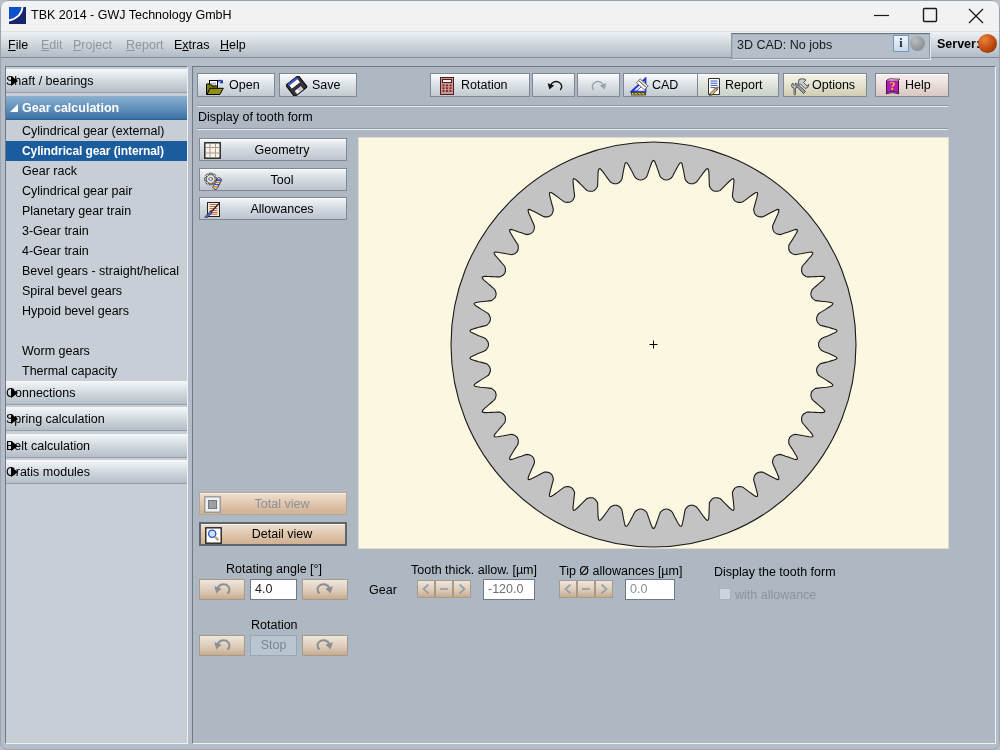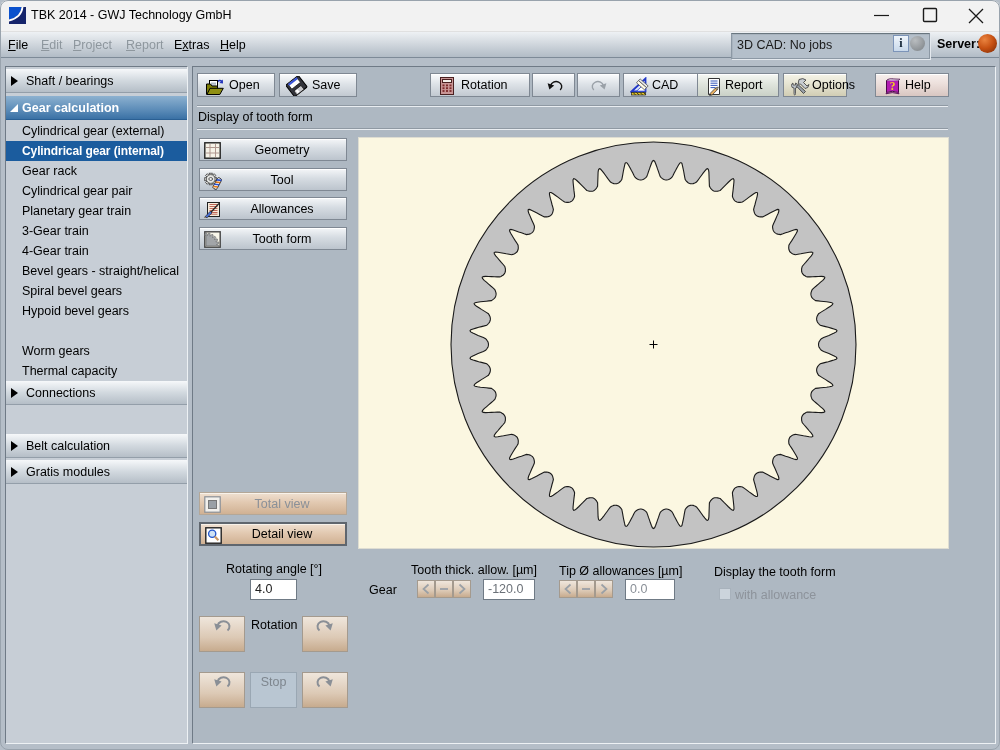--- a/index.html
+++ b/index.html
@@ -22,21 +22,21 @@
 #cadbox .txt { position:absolute; left:5px; top:3.5px; font-size:12.5px; color:#1a1a1a; }
 #infobtn { left:893px; top:35px; width:16px; height:17px; background:linear-gradient(#eff5fb,#c8d8ea); border:1px solid #7c94b8; font-size:12px; font-weight:bold; font-family:"Liberation Serif",serif; color:#123; text-align:center; line-height:15px; }
 #graydot { left:910px; top:36px; width:15px; height:15px; border-radius:50%; background:radial-gradient(circle at 35% 30%, #b9bdc0, #8d9296 70%); }
 #servertxt { left:937px; top:37px; font-size:12.5px; color:#000;font-weight:bold; }
 #orangedot { left:978px; top:34px; width:19px; height:19px; border-radius:50%; background:radial-gradient(circle at 35% 30%, #ea8440 0%, #c65012 48%, #822f08 92%); }
 
 
 #sidebar { left:5px; top:66px; width:183px; height:678px; background:#c7ced6; border:1px solid #edf1f4; border-top-color:#6f7a86; border-left-color:#6f7a86; }
 .shead { position:absolute; left:0; width:181px; height:24px; background:linear-gradient(#f6f8fa,#d2d9df 50%,#b5bec7); border-bottom:1px solid #939ea9; color:#000; font-size:12.5px; line-height:24px; }
 .shead .tri { position:absolute; left:5px; top:7px; width:0; height:0; border-left:7px solid #000; border-top:5px solid transparent; border-bottom:5px solid transparent; }
-.shead .lbl { position:absolute; left:20px; top:0;text-align:center; }
+.shead .lbl { position:absolute; left:0; top:0;text-align:center; }
 #ghead { position:absolute; left:0; top:29px; width:181px; height:24px; background:linear-gradient(#8cb1d0,#5c8cb8 60%,#3a71a5); border-bottom:1px solid #2a5f93; color:#fff; font-size:12.5px; font-weight:bold; line-height:24px; }
 #ghead .tri { position:absolute; left:4px; top:8px; width:0; height:0; border-right:8px solid #fff; border-top:8px solid transparent; }
 #ghead .lbl { position:absolute; left:16px; top:0; }
 .sitem { position:absolute; left:0; width:181px; height:20px; font-size:12.5px; line-height:20px; color:#000; padding-left:16px; }
 .sitem.sel { background:#1b5c9e; color:#fff; font-weight:bold; font-size:12px; letter-spacing:-0.1px; }
 
 
 #mainpanel { left:192px; top:66px; width:804px; height:678px; background:#aeb8c2; border:1px solid #edf1f4; border-top-color:#6f7a86; border-left-color:#6f7a86; }
 
 
@@ -55,21 +55,21 @@
 
 
 #canvas { left:165px; top:70px; width:591px; height:412px; background:#fbf7e1; border:1px solid #deddd2; }
 
 
 .vbtn { position:absolute; left:6px; width:148px; height:23px; background:linear-gradient(#efe0d1,#e2c9b1 45%,#d0b193); border:1px solid #9f9489; font-size:12.5px; box-shadow:inset 0 1px 0 #f8f2ea; }
 .vbtn .ic { position:absolute; left:4px; top:3px; }
 .vbtn .tx { position:absolute; left:18px; right:0; text-align:center; top:4px; }
 
 
-.rbtn { position:absolute; height:36px; background:linear-gradient(#efe6dc,#dcc9b5 60%,#c7ab8e); border:1px solid #a49a8e;margin-top:37px; }
+.rbtn { position:absolute; height:21px; background:linear-gradient(#efe6dc,#dcc9b5 60%,#c7ab8e); border:1px solid #a49a8e; }
 .lab { position:absolute; font-size:12.5px; color:#000; }
 .field { position:absolute; height:21px; background:#fff; border:1px solid #6f7a85; font-size:12.5px; color:#222; padding:2px 0 0 4px; }
 .spin { position:absolute; width:18px; height:18px; background:linear-gradient(#efe6dc,#dcc9b5 60%,#c7ab8e); border:1px solid #a49a8e; }
 </style>
 </head>
 <body>
 
 <div class="abs" id="titlebar"></div>
 <div class="abs" style="left:0;top:0;width:1000px;height:750px;border:1px solid #99a3ad;border-radius:8px;pointer-events:none;z-index:50"></div>
 <svg class="abs" style="left:9px;top:7px" width="17" height="17" viewBox="0 0 17 17">
@@ -121,20 +121,24 @@
   <div class="sitem" style="top:174px">4-Gear train</div>
   <div class="sitem" style="top:194px">Bevel gears - straight/helical</div>
   <div class="sitem" style="top:214px">Spiral bevel gears</div>
   <div class="sitem" style="top:234px">Hypoid bevel gears</div>
   <div class="sitem" style="top:274px">Worm gears</div>
   <div class="sitem" style="top:294px">Thermal capacity</div>
   <div class="shead" style="top:314px">
       <span class="tri"></span>
       <span class="lbl">Connections</span>
     </div>
+  <div class="shead" style="top:340px">
+      <span class="tri"></span>
+      <span class="lbl">Spring calculation</span>
+    </div>
   <div class="shead" style="top:367px">
       <span class="tri"></span>
       <span class="lbl">Belt calculation</span>
     </div>
   <div class="shead" style="top:393px">
       <span class="tri"></span>
       <span class="lbl">Gratis modules</span>
     </div>
 </div>
 
@@ -213,21 +217,21 @@
       <span class="ic" style="left:7px;top:3px">
     <svg width="18" height="19" viewBox="0 0 18 19">
       <path d="M3.5 1.5 H14.5 V17.5 H3.5 Z" fill="#fff" stroke="#333"></path>
       <path d="M5.5 4 h7 M5.5 6.2 h7 M5.5 8.4 h7 M5.5 10.6 h5" stroke="#3355bb" stroke-width="1"></path>
       <path d="M5 16.5 L10.5 11 L12.3 12.8 L6.8 18.3 Z" fill="#e8b060" stroke="#333" stroke-width="0.7"></path>
       <path d="M10.5 11 L12.3 12.8 L13.3 10 Z" fill="#f4d8b0" stroke="#333" stroke-width="0.7"></path>
       <path d="M5 16.5 L4.2 19 L6.8 18.3 Z" fill="#333"></path>
     </svg></span>
       <span class="tx" style="left:27px">Report</span>
     </div>
-  <div class="tbtn" style="left:590px; width:64px; background:linear-gradient(#f5f4e8,#e6e4d2 45%,#d1cdb4)">
+  <div class="tbtn" style="left:590px; width:84px; background:linear-gradient(#f5f4e8,#e6e4d2 45%,#d1cdb4)">
       <span class="ic" style="left:6px;top:3px">
     <svg width="20" height="19" viewBox="0 0 20 19">
       <path d="M4 11 Q1.5 11 1.5 8.5 Q1.5 6.5 3 6 L3 8 L5.5 8 L5.5 6 Q7.5 6.5 7.5 8.5 Q7.5 11 5.5 11 L5.5 16.5 Q5.5 18 4.7 18 Q4 18 4 16.5 Z" fill="#b8bec4" stroke="#444" stroke-width="0.8"></path>
       <path d="M8 7.5 L15.5 14.5 L13.5 16.5 L6.5 9.2 Z" fill="#9aa2aa" stroke="#333" stroke-width="0.8"></path>
       <path d="M9 2.5 Q13 0.5 16 3 L13.5 5.5 L17 9 L19 7.5 Q18.5 11.5 15 11.5 L10.5 7 Q9 7.5 8.2 6.5 Z" fill="#c8cdd2" stroke="#333" stroke-width="0.8"></path>
     </svg></span>
       <span class="tx" style="left:28px">Options</span>
     </div>
   <div class="tbtn" style="left:682px; width:74px; background:linear-gradient(#f7f0ee,#ecdfdb 45%,#d8c6c1)">
       <span class="ic" style="left:7px;top:3px">
@@ -285,28 +289,20 @@
       <span class="ic">
     <svg width="17" height="17" viewBox="0 0 17 17">
       <rect x="3.5" y="1.5" width="12" height="14" fill="#f6ecdc" stroke="#222"></rect>
       <path d="M5.5 3.5 h8 M5.5 5.5 h8 M5.5 7.5 h8 M5.5 9.5 h8 M5.5 11.5 h8 M5.5 13.2 h8" stroke="#c06858" stroke-width="1"></path>
       <path d="M3 15.5 L15 2.5" stroke="#222" stroke-width="1.2"></path>
       <path d="M1 15.8 L6.2 10.2 L8 12 L3 16.8 Z" fill="#4a6fd4" stroke="#222" stroke-width="0.6"></path>
       <path d="M1 15.8 L0.4 17.4 L3 16.8 Z" fill="#f4d8b0" stroke="#222" stroke-width="0.5"></path>
     </svg></span>
       <span class="tx">Allowances</span>
     </div>
-  <div class="sbtn" style="top:160px">
-      <span class="ic">
-    <svg width="17" height="17" viewBox="0 0 17 17">
-      <rect x="0.8" y="0.8" width="15.4" height="15.4" fill="#f8f6ea" stroke="#444" stroke-width="1.4"></rect>
-      <path d="M2 15 L2 4 L0.5 4.5 L1.3 1.8 L2.7 1.8 L3.5 4.5 L3.3 4.5 L4.7 2.1 L6.1 2.4 L6.1 5.2 L6.0 5.2 L8.0 3.2 L9.2 3.9 L8.5 6.6 L8.4 6.5 L10.8 5.2 L11.8 6.2 L10.5 8.6 L10.4 8.5 L13.1 7.8 L13.8 9.0 L11.8 11.0 L11.8 10.9 L14.6 10.9 L14.9 12.3 L12.5 13.7 L12.5 13.5 L15.2 14.3 L15.2 15.7 L13.5 15 Z" fill="#a2a5a8" stroke="#666" stroke-width="0.6"></path>
-    </svg></span>
-      <span class="tx">Tooth form</span>
-    </div>
 
   <div class="abs" id="canvas" style="position:absolute">
     <svg width="589" height="410" viewBox="0 0 589 410">
       <path id="gearpath" d="M497.0 206.5 A202.5 202.5 0 1 0 92.0 206.5 A202.5 202.5 0 1 0 497.0 206.5 Z M111.0 220.3L111.7 219.1L113.8 218.0L116.5 216.8L119.1 215.6L121.7 214.5L124.4 213.4L126.6 212.3L127.5 211.3L128.2 210.3L128.8 209.4L129.2 208.4L129.4 207.4L129.5 206.5L129.4 205.6L129.2 204.6L128.8 203.6L128.2 202.7L127.5 201.7L126.6 200.7L124.4 199.6L121.7 198.5L119.1 197.4L116.5 196.2L113.8 195.0L111.7 193.9L111.0 192.7L111.8 191.8L114.1 190.9L116.9 190.1L119.7 189.3L122.5 188.6L125.3 187.9L127.7 187.2L128.7 186.4L129.5 185.5L130.2 184.6L130.7 183.7L131.1 182.8L131.3 181.9L131.4 181.0L131.3 180.0L131.1 179.0L130.7 177.9L130.1 176.9L129.4 175.7L127.3 174.4L124.9 172.9L122.4 171.4L120.0 169.8L117.5 168.2L115.6 166.7L115.1 165.6L116.1 164.7L118.5 164.2L121.4 163.8L124.2 163.5L127.1 163.2L129.9 162.9L132.4 162.6L133.5 161.9L134.5 161.1L135.3 160.4L136.0 159.6L136.5 158.7L136.8 157.9L137.0 156.9L137.1 156.0L137.0 154.9L136.7 153.8L136.3 152.7L135.8 151.5L134.0 149.8L131.8 148.0L129.6 146.1L127.4 144.2L125.2 142.3L123.5 140.5L123.2 139.3L124.3 138.6L126.7 138.4L129.7 138.5L132.5 138.6L135.4 138.7L138.3 138.9L140.7 138.9L142.0 138.4L143.0 137.8L144.0 137.2L144.7 136.5L145.4 135.7L145.8 134.9L146.2 134.0L146.4 133.1L146.4 132.0L146.4 130.9L146.1 129.7L145.8 128.4L144.2 126.5L142.3 124.4L140.4 122.2L138.6 120.0L136.7 117.8L135.3 115.8L135.2 114.5L136.3 114.0L138.8 114.2L141.6 114.7L144.5 115.2L147.3 115.8L150.1 116.3L152.5 116.7L153.8 116.4L155.0 116.0L156.0 115.5L156.8 114.9L157.6 114.3L158.2 113.6L158.6 112.7L159.0 111.8L159.2 110.8L159.3 109.7L159.2 108.5L159.1 107.2L157.8 105.0L156.2 102.6L154.7 100.2L153.2 97.7L151.7 95.3L150.6 93.1L150.6 91.8L151.9 91.4L154.3 92.0L157.0 92.9L159.7 93.9L162.4 94.8L165.1 95.8L167.5 96.6L168.8 96.4L170.0 96.2L171.1 95.9L172.0 95.4L172.8 94.9L173.5 94.3L174.1 93.5L174.6 92.7L175.0 91.7L175.2 90.6L175.4 89.4L175.4 88.1L174.5 85.8L173.3 83.2L172.1 80.5L171.0 77.9L169.8 75.2L169.1 72.9L169.3 71.6L170.6 71.4L172.9 72.4L175.5 73.7L178.0 75.0L180.6 76.4L183.1 77.8L185.3 78.9L186.6 78.9L187.8 78.9L188.9 78.7L189.9 78.4L190.8 78.0L191.6 77.5L192.3 76.8L192.9 76.1L193.4 75.2L193.8 74.1L194.1 72.9L194.4 71.6L193.8 69.2L193.0 66.5L192.3 63.7L191.5 60.9L190.8 58.1L190.4 55.7L190.8 54.5L192.1 54.5L194.2 55.8L196.6 57.5L198.9 59.1L201.2 60.9L203.5 62.6L205.6 64.0L206.8 64.3L208.0 64.4L209.2 64.4L210.2 64.3L211.1 64.0L212.0 63.6L212.8 63.1L213.5 62.4L214.1 61.6L214.7 60.6L215.2 59.5L215.6 58.2L215.4 55.8L215.0 52.9L214.7 50.1L214.4 47.2L214.1 44.3L214.0 41.8L214.7 40.7L215.9 40.9L217.8 42.5L219.9 44.5L222.0 46.6L224.0 48.6L226.0 50.7L227.8 52.4L229.0 52.8L230.2 53.1L231.3 53.3L232.3 53.3L233.3 53.2L234.2 52.9L235.1 52.5L235.9 51.9L236.6 51.2L237.3 50.3L238.0 49.3L238.6 48.1L238.7 45.6L238.8 42.8L238.9 39.9L239.0 37.0L239.1 34.1L239.5 31.7L240.3 30.7L241.5 31.1L243.1 32.9L244.9 35.2L246.6 37.5L248.3 39.8L250.0 42.2L251.5 44.1L252.7 44.8L253.8 45.2L254.8 45.6L255.9 45.8L256.8 45.8L257.8 45.6L258.7 45.3L259.6 44.9L260.4 44.3L261.2 43.5L262.0 42.6L262.8 41.6L263.3 39.1L263.8 36.3L264.3 33.5L264.9 30.7L265.5 27.8L266.1 25.4L267.1 24.6L268.2 25.1L269.6 27.2L271.0 29.7L272.3 32.3L273.7 34.8L275.0 37.4L276.2 39.5L277.2 40.3L278.3 41.0L279.3 41.5L280.2 41.8L281.2 42.0L282.2 42.0L283.1 41.8L284.0 41.5L285.0 41.0L285.9 40.4L286.8 39.6L287.7 38.7L288.6 36.4L289.5 33.6L290.5 30.9L291.4 28.2L292.4 25.5L293.4 23.2L294.5 22.5L295.6 23.2L296.6 25.5L297.6 28.2L298.5 30.9L299.5 33.6L300.4 36.4L301.3 38.7L302.2 39.6L303.1 40.4L304.0 41.0L305.0 41.5L305.9 41.8L306.8 42.0L307.8 42.0L308.8 41.8L309.7 41.5L310.7 41.0L311.8 40.3L312.8 39.5L314.0 37.4L315.3 34.8L316.7 32.3L318.0 29.7L319.4 27.2L320.8 25.1L321.9 24.6L322.9 25.4L323.5 27.8L324.1 30.7L324.7 33.5L325.2 36.3L325.7 39.1L326.2 41.6L327.0 42.6L327.8 43.5L328.6 44.3L329.4 44.9L330.3 45.3L331.2 45.6L332.2 45.8L333.1 45.8L334.2 45.6L335.2 45.2L336.3 44.8L337.5 44.1L339.0 42.2L340.7 39.8L342.4 37.5L344.1 35.2L345.9 32.9L347.5 31.1L348.7 30.7L349.5 31.7L349.9 34.1L350.0 37.0L350.1 39.9L350.2 42.8L350.3 45.6L350.4 48.1L351.0 49.3L351.7 50.3L352.4 51.2L353.1 51.9L353.9 52.5L354.8 52.9L355.7 53.2L356.7 53.3L357.7 53.3L358.8 53.1L360.0 52.8L361.2 52.4L363.0 50.7L365.0 48.6L367.0 46.6L369.1 44.5L371.2 42.5L373.1 40.9L374.3 40.7L375.0 41.8L374.9 44.3L374.6 47.2L374.3 50.1L374.0 52.9L373.6 55.8L373.4 58.2L373.8 59.5L374.3 60.6L374.9 61.6L375.5 62.4L376.2 63.1L377.0 63.6L377.9 64.0L378.8 64.3L379.8 64.4L381.0 64.4L382.2 64.3L383.4 64.0L385.5 62.6L387.8 60.9L390.1 59.1L392.4 57.5L394.8 55.8L396.9 54.5L398.2 54.5L398.6 55.7L398.2 58.1L397.5 60.9L396.7 63.7L396.0 66.5L395.2 69.2L394.6 71.6L394.9 72.9L395.2 74.1L395.6 75.2L396.1 76.1L396.7 76.8L397.4 77.5L398.2 78.0L399.1 78.4L400.1 78.7L401.2 78.9L402.4 78.9L403.7 78.9L405.9 77.8L408.4 76.4L411.0 75.0L413.5 73.7L416.1 72.4L418.4 71.4L419.7 71.6L419.9 72.9L419.2 75.2L418.0 77.9L416.9 80.5L415.7 83.2L414.5 85.8L413.6 88.1L413.6 89.4L413.8 90.6L414.0 91.7L414.4 92.7L414.9 93.5L415.5 94.3L416.2 94.9L417.0 95.4L417.9 95.9L419.0 96.2L420.2 96.4L421.5 96.6L423.9 95.8L426.6 94.8L429.3 93.9L432.0 92.9L434.7 92.0L437.1 91.4L438.4 91.8L438.4 93.1L437.3 95.3L435.8 97.7L434.3 100.2L432.8 102.6L431.2 105.0L429.9 107.2L429.8 108.5L429.7 109.7L429.8 110.8L430.0 111.8L430.4 112.7L430.8 113.6L431.4 114.3L432.2 114.9L433.0 115.5L434.0 116.0L435.2 116.4L436.5 116.7L438.9 116.3L441.7 115.8L444.5 115.2L447.4 114.7L450.2 114.2L452.7 114.0L453.8 114.5L453.7 115.8L452.3 117.8L450.4 120.0L448.6 122.2L446.7 124.4L444.8 126.5L443.2 128.4L442.9 129.7L442.6 130.9L442.6 132.0L442.6 133.1L442.8 134.0L443.2 134.9L443.6 135.7L444.3 136.5L445.0 137.2L446.0 137.8L447.0 138.4L448.3 138.9L450.7 138.9L453.6 138.7L456.5 138.6L459.3 138.5L462.3 138.4L464.7 138.6L465.8 139.3L465.5 140.5L463.8 142.3L461.6 144.2L459.4 146.1L457.2 148.0L455.0 149.8L453.2 151.5L452.7 152.7L452.3 153.8L452.0 154.9L451.9 156.0L452.0 156.9L452.2 157.9L452.5 158.7L453.0 159.6L453.7 160.4L454.5 161.1L455.5 161.9L456.6 162.6L459.1 162.9L461.9 163.2L464.8 163.5L467.6 163.8L470.5 164.2L472.9 164.7L473.9 165.6L473.4 166.7L471.5 168.2L469.0 169.8L466.6 171.4L464.1 172.9L461.7 174.4L459.6 175.7L458.9 176.9L458.3 177.9L457.9 179.0L457.7 180.0L457.6 181.0L457.7 181.9L457.9 182.8L458.3 183.7L458.8 184.6L459.5 185.5L460.3 186.4L461.3 187.2L463.7 187.9L466.5 188.6L469.3 189.3L472.1 190.1L474.9 190.9L477.2 191.8L478.0 192.7L477.3 193.9L475.2 195.0L472.5 196.2L469.9 197.4L467.3 198.5L464.6 199.6L462.4 200.7L461.5 201.7L460.8 202.7L460.2 203.6L459.8 204.6L459.6 205.6L459.5 206.5L459.6 207.4L459.8 208.4L460.2 209.4L460.8 210.3L461.5 211.3L462.4 212.3L464.6 213.4L467.3 214.5L469.9 215.6L472.5 216.8L475.2 218.0L477.3 219.1L478.0 220.3L477.2 221.2L474.9 222.1L472.1 222.9L469.3 223.7L466.5 224.4L463.7 225.1L461.3 225.8L460.3 226.6L459.5 227.5L458.8 228.4L458.3 229.3L457.9 230.2L457.7 231.1L457.6 232.0L457.7 233.0L457.9 234.0L458.3 235.1L458.9 236.1L459.6 237.3L461.7 238.6L464.1 240.1L466.6 241.6L469.0 243.2L471.5 244.8L473.4 246.3L473.9 247.4L472.9 248.3L470.5 248.8L467.6 249.2L464.8 249.5L461.9 249.8L459.1 250.1L456.6 250.4L455.5 251.1L454.5 251.9L453.7 252.6L453.0 253.4L452.5 254.3L452.2 255.1L452.0 256.1L451.9 257.0L452.0 258.1L452.3 259.2L452.7 260.3L453.2 261.5L455.0 263.2L457.2 265.0L459.4 266.9L461.6 268.8L463.8 270.7L465.5 272.5L465.8 273.7L464.7 274.4L462.3 274.6L459.3 274.5L456.5 274.4L453.6 274.3L450.7 274.1L448.3 274.1L447.0 274.6L446.0 275.2L445.0 275.8L444.3 276.5L443.6 277.3L443.2 278.1L442.8 279.0L442.6 279.9L442.6 281.0L442.6 282.1L442.9 283.3L443.2 284.6L444.8 286.5L446.7 288.6L448.6 290.8L450.4 293.0L452.3 295.2L453.7 297.2L453.8 298.5L452.7 299.0L450.2 298.8L447.4 298.3L444.5 297.8L441.7 297.2L438.9 296.7L436.5 296.3L435.2 296.6L434.0 297.0L433.0 297.5L432.2 298.1L431.4 298.7L430.8 299.4L430.4 300.3L430.0 301.2L429.8 302.2L429.7 303.3L429.8 304.5L429.9 305.8L431.2 308.0L432.8 310.4L434.3 312.8L435.8 315.3L437.3 317.7L438.4 319.9L438.4 321.2L437.1 321.6L434.7 321.0L432.0 320.1L429.3 319.1L426.6 318.2L423.9 317.2L421.5 316.4L420.2 316.6L419.0 316.8L417.9 317.1L417.0 317.6L416.2 318.1L415.5 318.7L414.9 319.5L414.4 320.3L414.0 321.3L413.8 322.4L413.6 323.6L413.6 324.9L414.5 327.2L415.7 329.8L416.9 332.5L418.0 335.1L419.2 337.8L419.9 340.1L419.7 341.4L418.4 341.6L416.1 340.6L413.5 339.3L411.0 338.0L408.4 336.6L405.9 335.2L403.7 334.1L402.4 334.1L401.2 334.1L400.1 334.3L399.1 334.6L398.2 335.0L397.4 335.5L396.7 336.2L396.1 336.9L395.6 337.8L395.2 338.9L394.9 340.1L394.6 341.4L395.2 343.8L396.0 346.5L396.7 349.3L397.5 352.1L398.2 354.9L398.6 357.3L398.2 358.5L396.9 358.5L394.8 357.2L392.4 355.5L390.1 353.9L387.8 352.1L385.5 350.4L383.4 349.0L382.2 348.7L381.0 348.6L379.8 348.6L378.8 348.7L377.9 349.0L377.0 349.4L376.2 349.9L375.5 350.6L374.9 351.4L374.3 352.4L373.8 353.5L373.4 354.8L373.6 357.2L374.0 360.1L374.3 362.9L374.6 365.8L374.9 368.7L375.0 371.2L374.3 372.3L373.1 372.1L371.2 370.5L369.1 368.5L367.0 366.4L365.0 364.4L363.0 362.3L361.2 360.6L360.0 360.2L358.8 359.9L357.7 359.7L356.7 359.7L355.7 359.8L354.8 360.1L353.9 360.5L353.1 361.1L352.4 361.8L351.7 362.7L351.0 363.7L350.4 364.9L350.3 367.4L350.2 370.2L350.1 373.1L350.0 376.0L349.9 378.9L349.5 381.3L348.7 382.3L347.5 381.9L345.9 380.1L344.1 377.8L342.4 375.5L340.7 373.2L339.0 370.8L337.5 368.9L336.3 368.2L335.2 367.8L334.2 367.4L333.1 367.2L332.2 367.2L331.2 367.4L330.3 367.7L329.4 368.1L328.6 368.7L327.8 369.5L327.0 370.4L326.2 371.4L325.7 373.9L325.2 376.7L324.7 379.5L324.1 382.3L323.5 385.2L322.9 387.6L321.9 388.4L320.8 387.9L319.4 385.8L318.0 383.3L316.7 380.7L315.3 378.2L314.0 375.6L312.8 373.5L311.8 372.7L310.7 372.0L309.7 371.5L308.8 371.2L307.8 371.0L306.8 371.0L305.9 371.2L305.0 371.5L304.0 372.0L303.1 372.6L302.2 373.4L301.3 374.3L300.4 376.6L299.5 379.4L298.5 382.1L297.6 384.8L296.6 387.5L295.6 389.8L294.5 390.5L293.4 389.8L292.4 387.5L291.4 384.8L290.5 382.1L289.5 379.4L288.6 376.6L287.7 374.3L286.8 373.4L285.9 372.6L285.0 372.0L284.0 371.5L283.1 371.2L282.2 371.0L281.2 371.0L280.2 371.2L279.3 371.5L278.3 372.0L277.2 372.7L276.2 373.5L275.0 375.6L273.7 378.2L272.3 380.7L271.0 383.3L269.6 385.8L268.2 387.9L267.1 388.4L266.1 387.6L265.5 385.2L264.9 382.3L264.3 379.5L263.8 376.7L263.3 373.9L262.8 371.4L262.0 370.4L261.2 369.5L260.4 368.7L259.6 368.1L258.7 367.7L257.8 367.4L256.8 367.2L255.9 367.2L254.8 367.4L253.8 367.8L252.7 368.2L251.5 368.9L250.0 370.8L248.3 373.2L246.6 375.5L244.9 377.8L243.1 380.1L241.5 381.9L240.3 382.3L239.5 381.3L239.1 378.9L239.0 376.0L238.9 373.1L238.8 370.2L238.7 367.4L238.6 364.9L238.0 363.7L237.3 362.7L236.6 361.8L235.9 361.1L235.1 360.5L234.2 360.1L233.3 359.8L232.3 359.7L231.3 359.7L230.2 359.9L229.0 360.2L227.8 360.6L226.0 362.3L224.0 364.4L222.0 366.4L219.9 368.5L217.8 370.5L215.9 372.1L214.7 372.3L214.0 371.2L214.1 368.7L214.4 365.8L214.7 362.9L215.0 360.1L215.4 357.2L215.6 354.8L215.2 353.5L214.7 352.4L214.1 351.4L213.5 350.6L212.8 349.9L212.0 349.4L211.1 349.0L210.2 348.7L209.2 348.6L208.0 348.6L206.8 348.7L205.6 349.0L203.5 350.4L201.2 352.1L198.9 353.9L196.6 355.5L194.2 357.2L192.1 358.5L190.8 358.5L190.4 357.3L190.8 354.9L191.5 352.1L192.3 349.3L193.0 346.5L193.8 343.8L194.4 341.4L194.1 340.1L193.8 338.9L193.4 337.8L192.9 336.9L192.3 336.2L191.6 335.5L190.8 335.0L189.9 334.6L188.9 334.3L187.8 334.1L186.6 334.1L185.3 334.1L183.1 335.2L180.6 336.6L178.0 338.0L175.5 339.3L172.9 340.6L170.6 341.6L169.3 341.4L169.1 340.1L169.8 337.8L171.0 335.1L172.1 332.5L173.3 329.8L174.5 327.2L175.4 324.9L175.4 323.6L175.2 322.4L175.0 321.3L174.6 320.3L174.1 319.5L173.5 318.7L172.8 318.1L172.0 317.6L171.1 317.1L170.0 316.8L168.8 316.6L167.5 316.4L165.1 317.2L162.4 318.2L159.7 319.1L157.0 320.1L154.3 321.0L151.9 321.6L150.6 321.2L150.6 319.9L151.7 317.7L153.2 315.3L154.7 312.8L156.2 310.4L157.8 308.0L159.1 305.8L159.2 304.5L159.3 303.3L159.2 302.2L159.0 301.2L158.6 300.3L158.2 299.4L157.6 298.7L156.8 298.1L156.0 297.5L155.0 297.0L153.8 296.6L152.5 296.3L150.1 296.7L147.3 297.2L144.5 297.8L141.6 298.3L138.8 298.8L136.3 299.0L135.2 298.5L135.3 297.2L136.7 295.2L138.6 293.0L140.4 290.8L142.3 288.6L144.2 286.5L145.8 284.6L146.1 283.3L146.4 282.1L146.4 281.0L146.4 279.9L146.2 279.0L145.8 278.1L145.4 277.3L144.7 276.5L144.0 275.8L143.0 275.2L142.0 274.6L140.7 274.1L138.3 274.1L135.4 274.3L132.5 274.4L129.7 274.5L126.7 274.6L124.3 274.4L123.2 273.7L123.5 272.5L125.2 270.7L127.4 268.8L129.6 266.9L131.8 265.0L134.0 263.2L135.8 261.5L136.3 260.3L136.7 259.2L137.0 258.1L137.1 257.0L137.0 256.1L136.8 255.1L136.5 254.3L136.0 253.4L135.3 252.6L134.5 251.9L133.5 251.1L132.4 250.4L129.9 250.1L127.1 249.8L124.2 249.5L121.4 249.2L118.5 248.8L116.1 248.3L115.1 247.4L115.6 246.3L117.5 244.8L120.0 243.2L122.4 241.6L124.9 240.1L127.3 238.6L129.4 237.3L130.1 236.1L130.7 235.1L131.1 234.0L131.3 233.0L131.4 232.0L131.3 231.1L131.1 230.2L130.7 229.3L130.2 228.4L129.5 227.5L128.7 226.6L127.7 225.8L125.3 225.1L122.5 224.4L119.7 223.7L116.9 222.9L114.1 222.1L111.8 221.2Z" fill="#c3c3c3" stroke="#1a1a1a" stroke-width="1.1" fill-rule="evenodd"></path>
       <path d="M290.5 206.5 h8 M294.5 202.5 v8" stroke="#000" stroke-width="1"></path>
     </svg>
   </div>
 
   <div class="vbtn" style="top:425px; border-color:#b4a797">
       <span class="ic">

